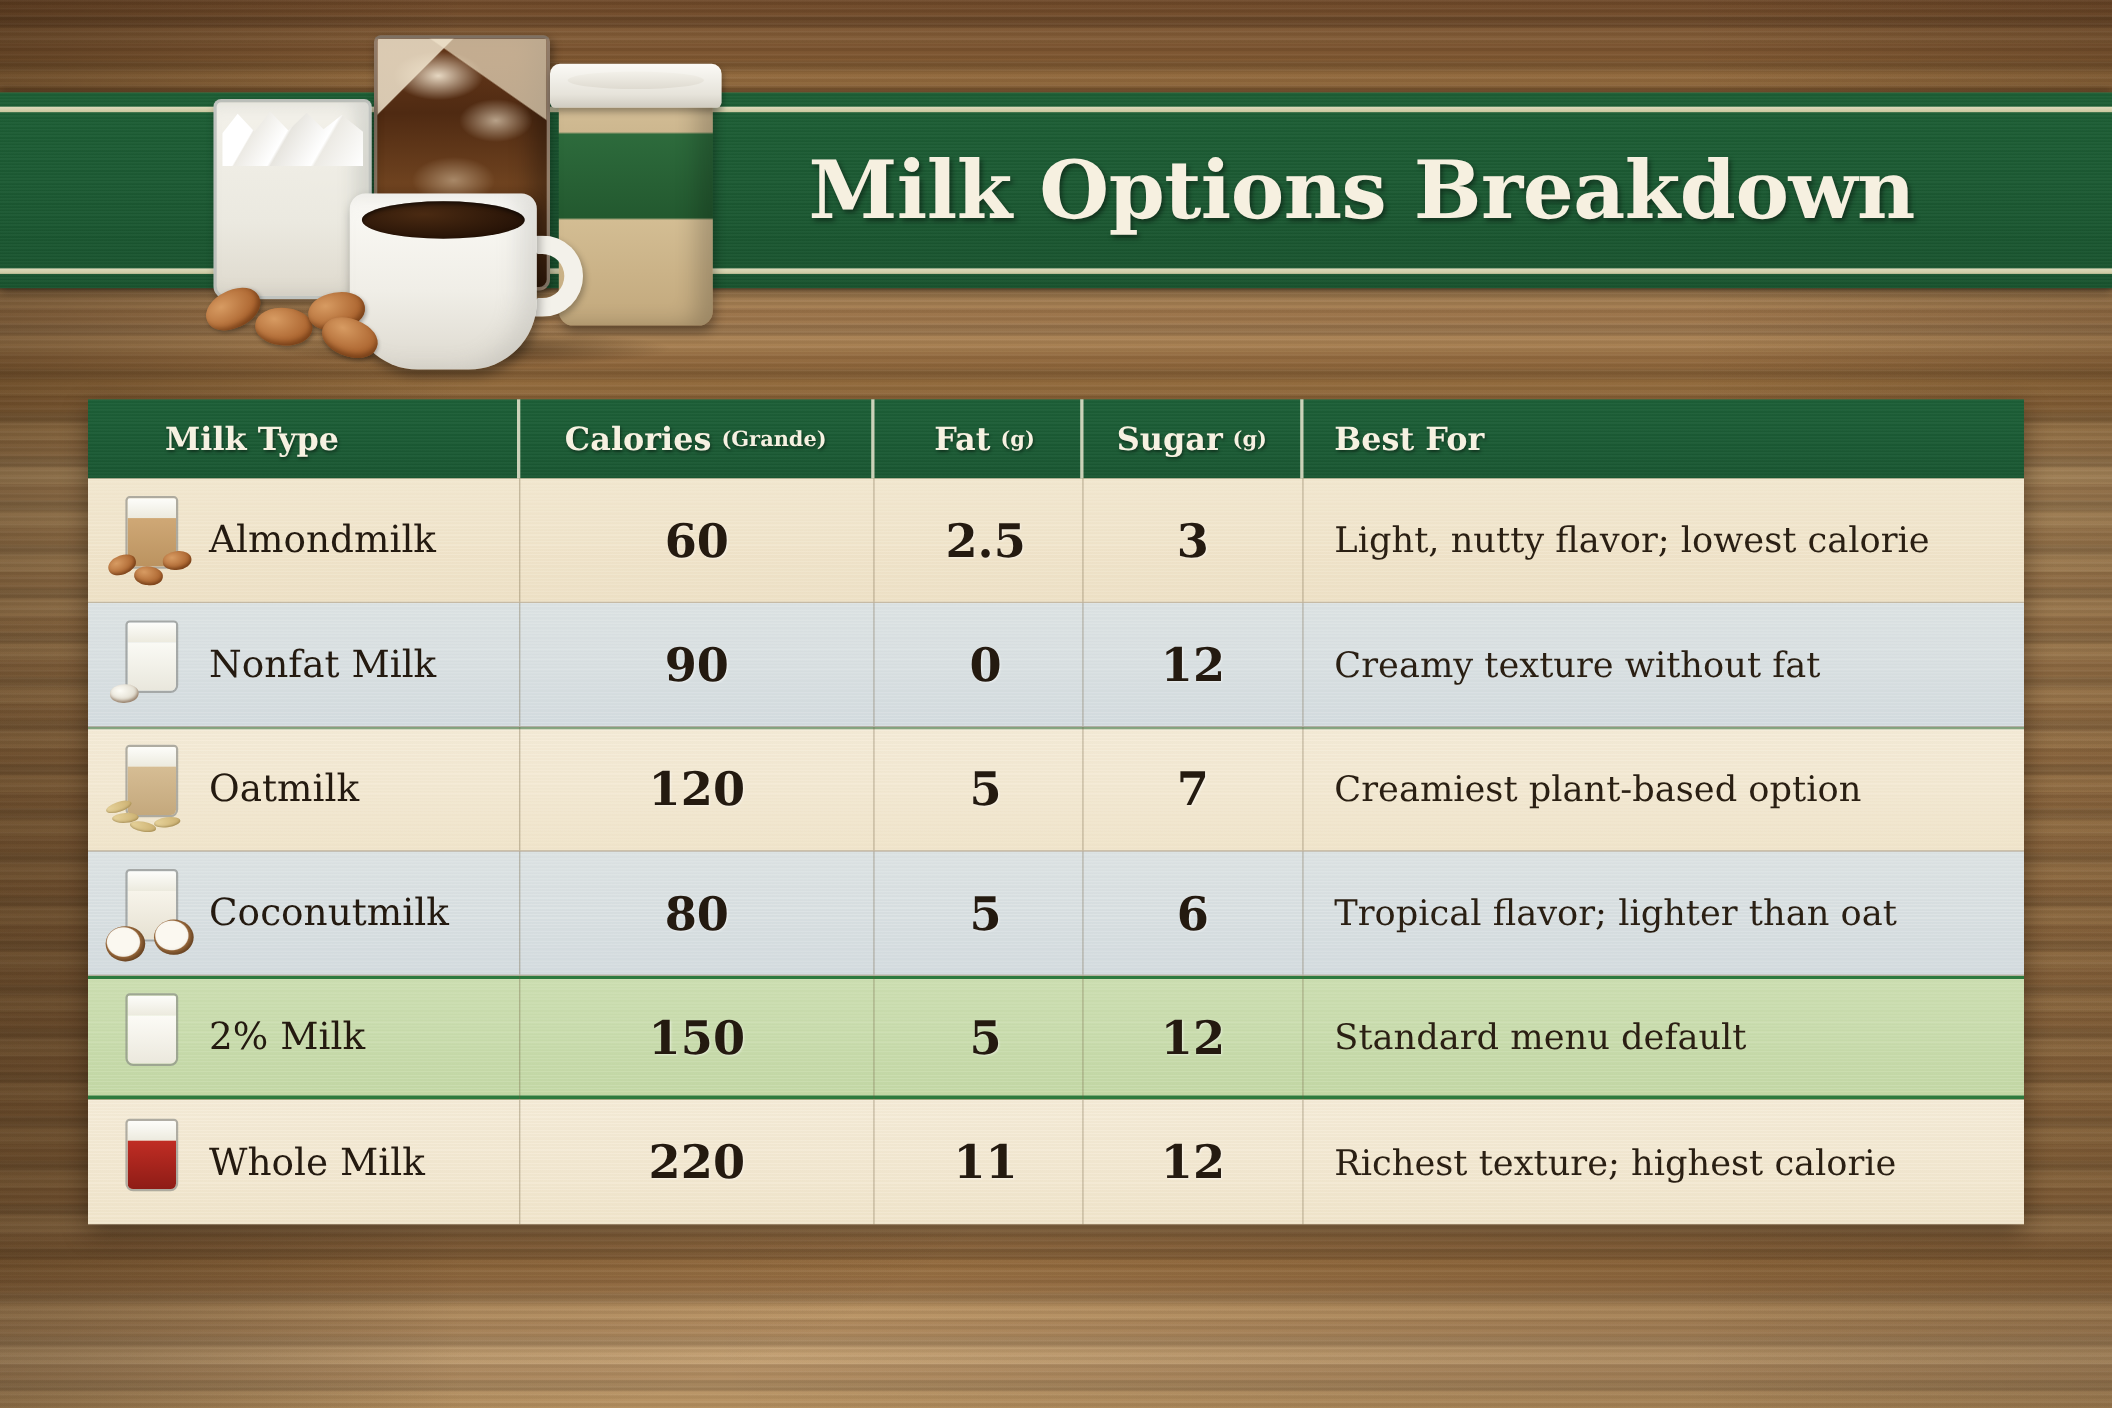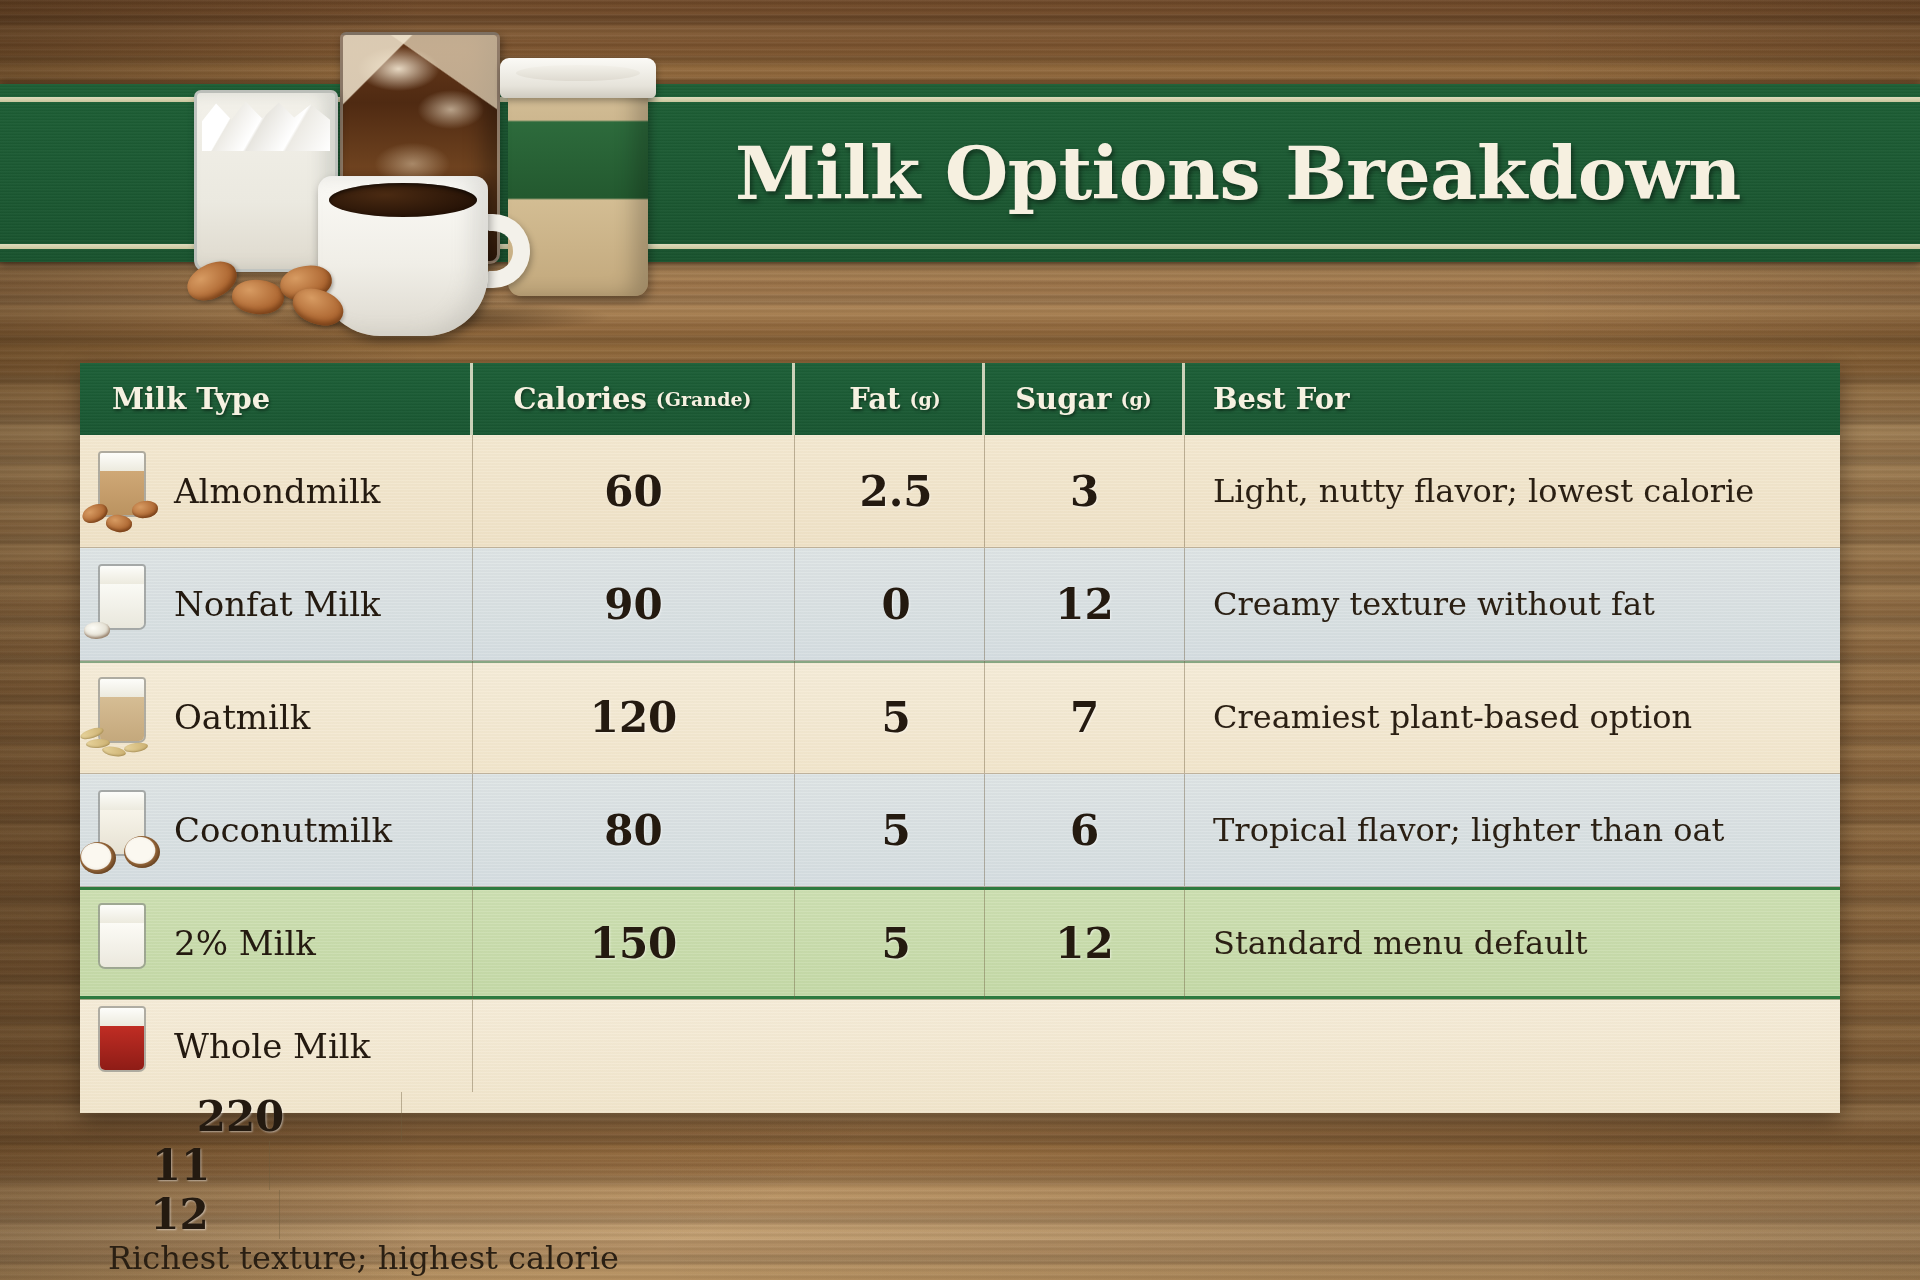--- a/index.html
+++ b/index.html
@@ -214,21 +214,21 @@
   }
   #thead .th:last-child { border-right: none; border-radius: 21px; }
   #thead .th .unit { font-size: 19px; margin-left: 9px; font-weight: bold; }
 
   .tr {
     display: flex;
     height: 113px;
     border-bottom: 1px solid rgba(90,70,40,0.35);
     position: relative;
   }
-  .tr:last-child { border-bottom: none; flex-direction: column; }
+  .tr:last-child { border-bottom: none; }
   .tr .td {
     display: flex; align-items: center;
     border-right: 1px solid rgba(110,92,62,0.42);
     position: relative;
   }
   .tr .td:last-child { border-right: none; }
 
   
   .tint-cream { background:
       repeating-linear-gradient(to bottom, rgba(255,255,255,0.05) 0 1px, rgba(170,140,96,0.045) 1px 3px),
@@ -246,21 +246,21 @@
   .row-accent-green { box-shadow: inset 0 3px 0 #2d7a3e, inset 0 -3px 0 #2d7a3e; }
   .row-accent-top   { box-shadow: inset 0 2px 0 rgba(45,110,60,0.55); }
 
   
   .c0 { width: 393px; }
   .c1 { width: 322px; }
   .c2 { width: 190px; padding-left: 13px; }
   .c3 { width: 200px; }
   .c4 { width: 655px; }
 
-  .name-cell { }
+  .name-cell { padding-left: 16px; }
   .row-icon { width: 86px; height: 92px; position: relative; flex: 0 0 86px; margin-right: 8px; }
   .milk-name {
     font-family: "DejaVu Serif", serif;
     font-size: 34px;
     color: #241a10;
     white-space: nowrap;
   }
   .num {
     width: 100%; text-align: center;
     font-family: "DejaVu Serif", serif;
@@ -338,21 +338,21 @@
     </div>
   <div class="almond a1"></div>
   <div class="almond a2"></div>
   <div class="almond a3"></div>
   <div class="almond a4"></div>
 </div>
 
 <div id="table-wrap">
 
   <div id="thead">
-    <div class="th c0" style="padding-left:32px;">
+    <div class="th c0" style="padding-left:70px;">
       <span>Milk Type</span>
     </div>
     <div class="th c1" style="justify-content:center;">
       <span>Calories</span>
       <span class="unit">(Grande)</span>
     </div>
     <div class="th c2" style="justify-content:center;">
       <span>Fat</span>
       <span class="unit">(g)</span>
     </div>

